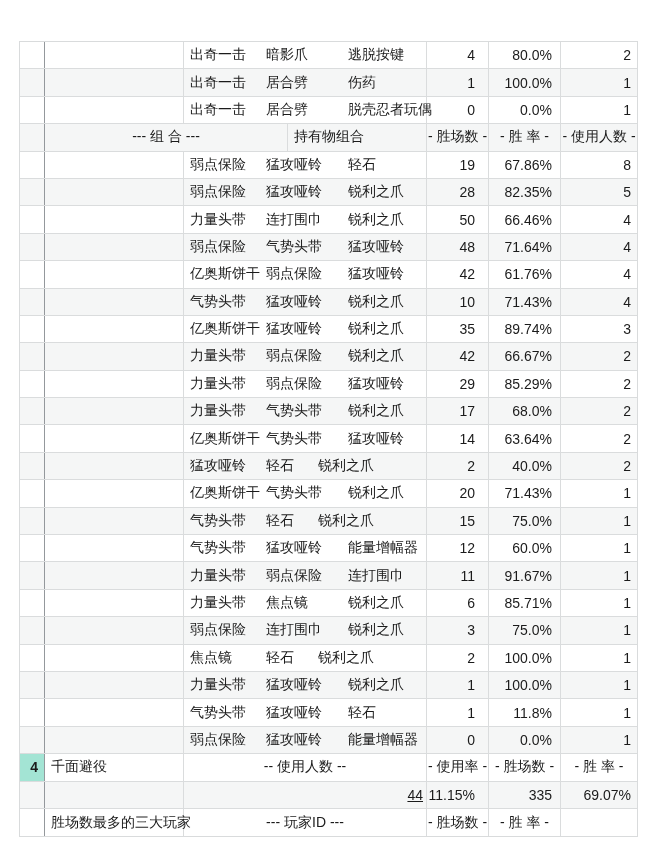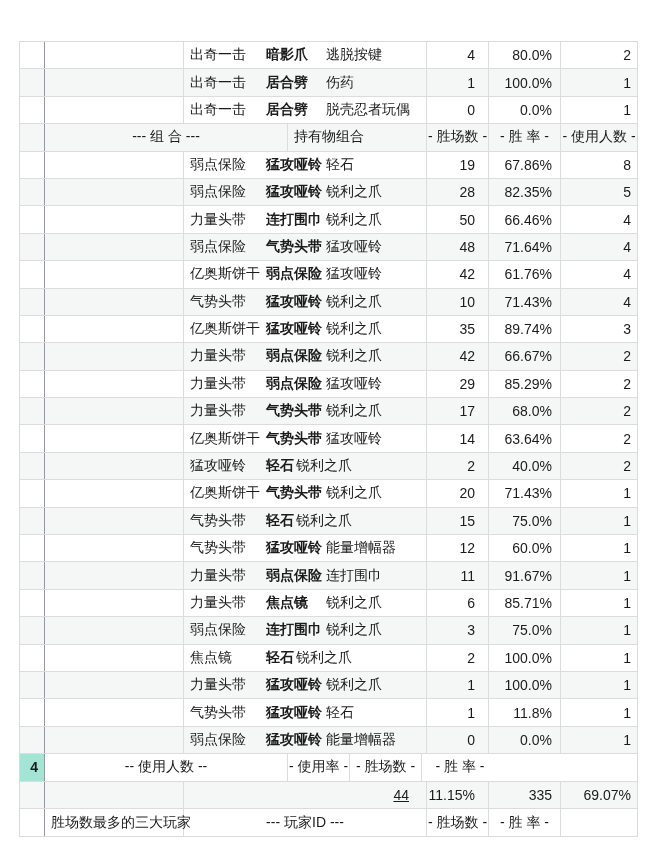--- a/index.html
+++ b/index.html
@@ -9,27 +9,27 @@
         border:1px solid #d9dbdc;box-sizing:content-box;background:#ffffff;}
   .row{display:flex;height:27.4px;align-items:stretch;border-bottom:1px solid #dadcdd;box-sizing:border-box;background:#ffffff;}
   .row:last-child{border-bottom:none;}
   .row.alt{background:#f5f6f6;}
   .c{box-sizing:border-box;display:flex;align-items:center;overflow:visible;white-space:nowrap;}
   .c-num{width:25px;border-right:1px solid #94989c;justify-content:flex-end;padding-right:6px;font-weight:bold;}
   .c-num.hl{background:#a3e4d4;}
   .c-label{width:139px;border-right:1px solid #dadcdd;padding-left:6px;}
   .c-combo{width:243px;border-right:1px solid #dadcdd;padding-left:6px;}
   .c-combo.center{justify-content:center;padding-left:0;}
-  .c-combo.right{justify-content:flex-end;padding-right:17px;padding-left:0;text-decoration:underline;}
+  .c-combo.right{justify-content:flex-end;padding-right:3px;padding-left:0;text-decoration:underline;}
   .c-wins{width:62px;border-right:1px solid #dadcdd;justify-content:flex-end;padding-right:13px;}
   .c-rate{width:72px;border-right:1px solid #dadcdd;justify-content:flex-end;padding-right:8px;}
   .c-users{width:76px;justify-content:flex-end;padding-right:6px;}
   .c-wins.center,.c-rate.center,.c-users.center{justify-content:center;padding-right:0;}
   .s1{flex:0 0 76px;}
-  .s2{margin-right:2px;font-weight:bold;}
+  .s2{margin-right:24px;}
   .s2.wide{min-width:58px;}
 </style>
 </head>
 <body>
 
 <div class="page">
   <div class="grid">
       <div class="row">
         <div class="c c-num"></div>
         <div class="c c-label"></div>
@@ -333,20 +333,21 @@
           <span class="s1">弱点保险</span>
           <span class="s2 wide">猛攻哑铃</span>
           <span class="s3">能量增幅器</span>
         </div>
         <div class="c c-wins">0</div>
         <div class="c c-rate">0.0%</div>
         <div class="c c-users">1</div>
       </div>
       <div class="row">
         <div class="c c-num hl" style="background: rgb(163, 228, 212);">4</div>
+        <div class="c c-label">千面避役</div>
         <div class="c c-combo center">-- 使用人数 --</div>
         <div class="c c-wins center">- 使用率 -</div>
         <div class="c c-rate center">- 胜场数 -</div>
         <div class="c c-users center">- 胜 率 -</div>
       </div>
       <div class="row alt">
         <div class="c c-num"></div>
         <div class="c c-label"></div>
         <div class="c c-combo right">44</div>
         <div class="c c-wins">11.15%</div>

